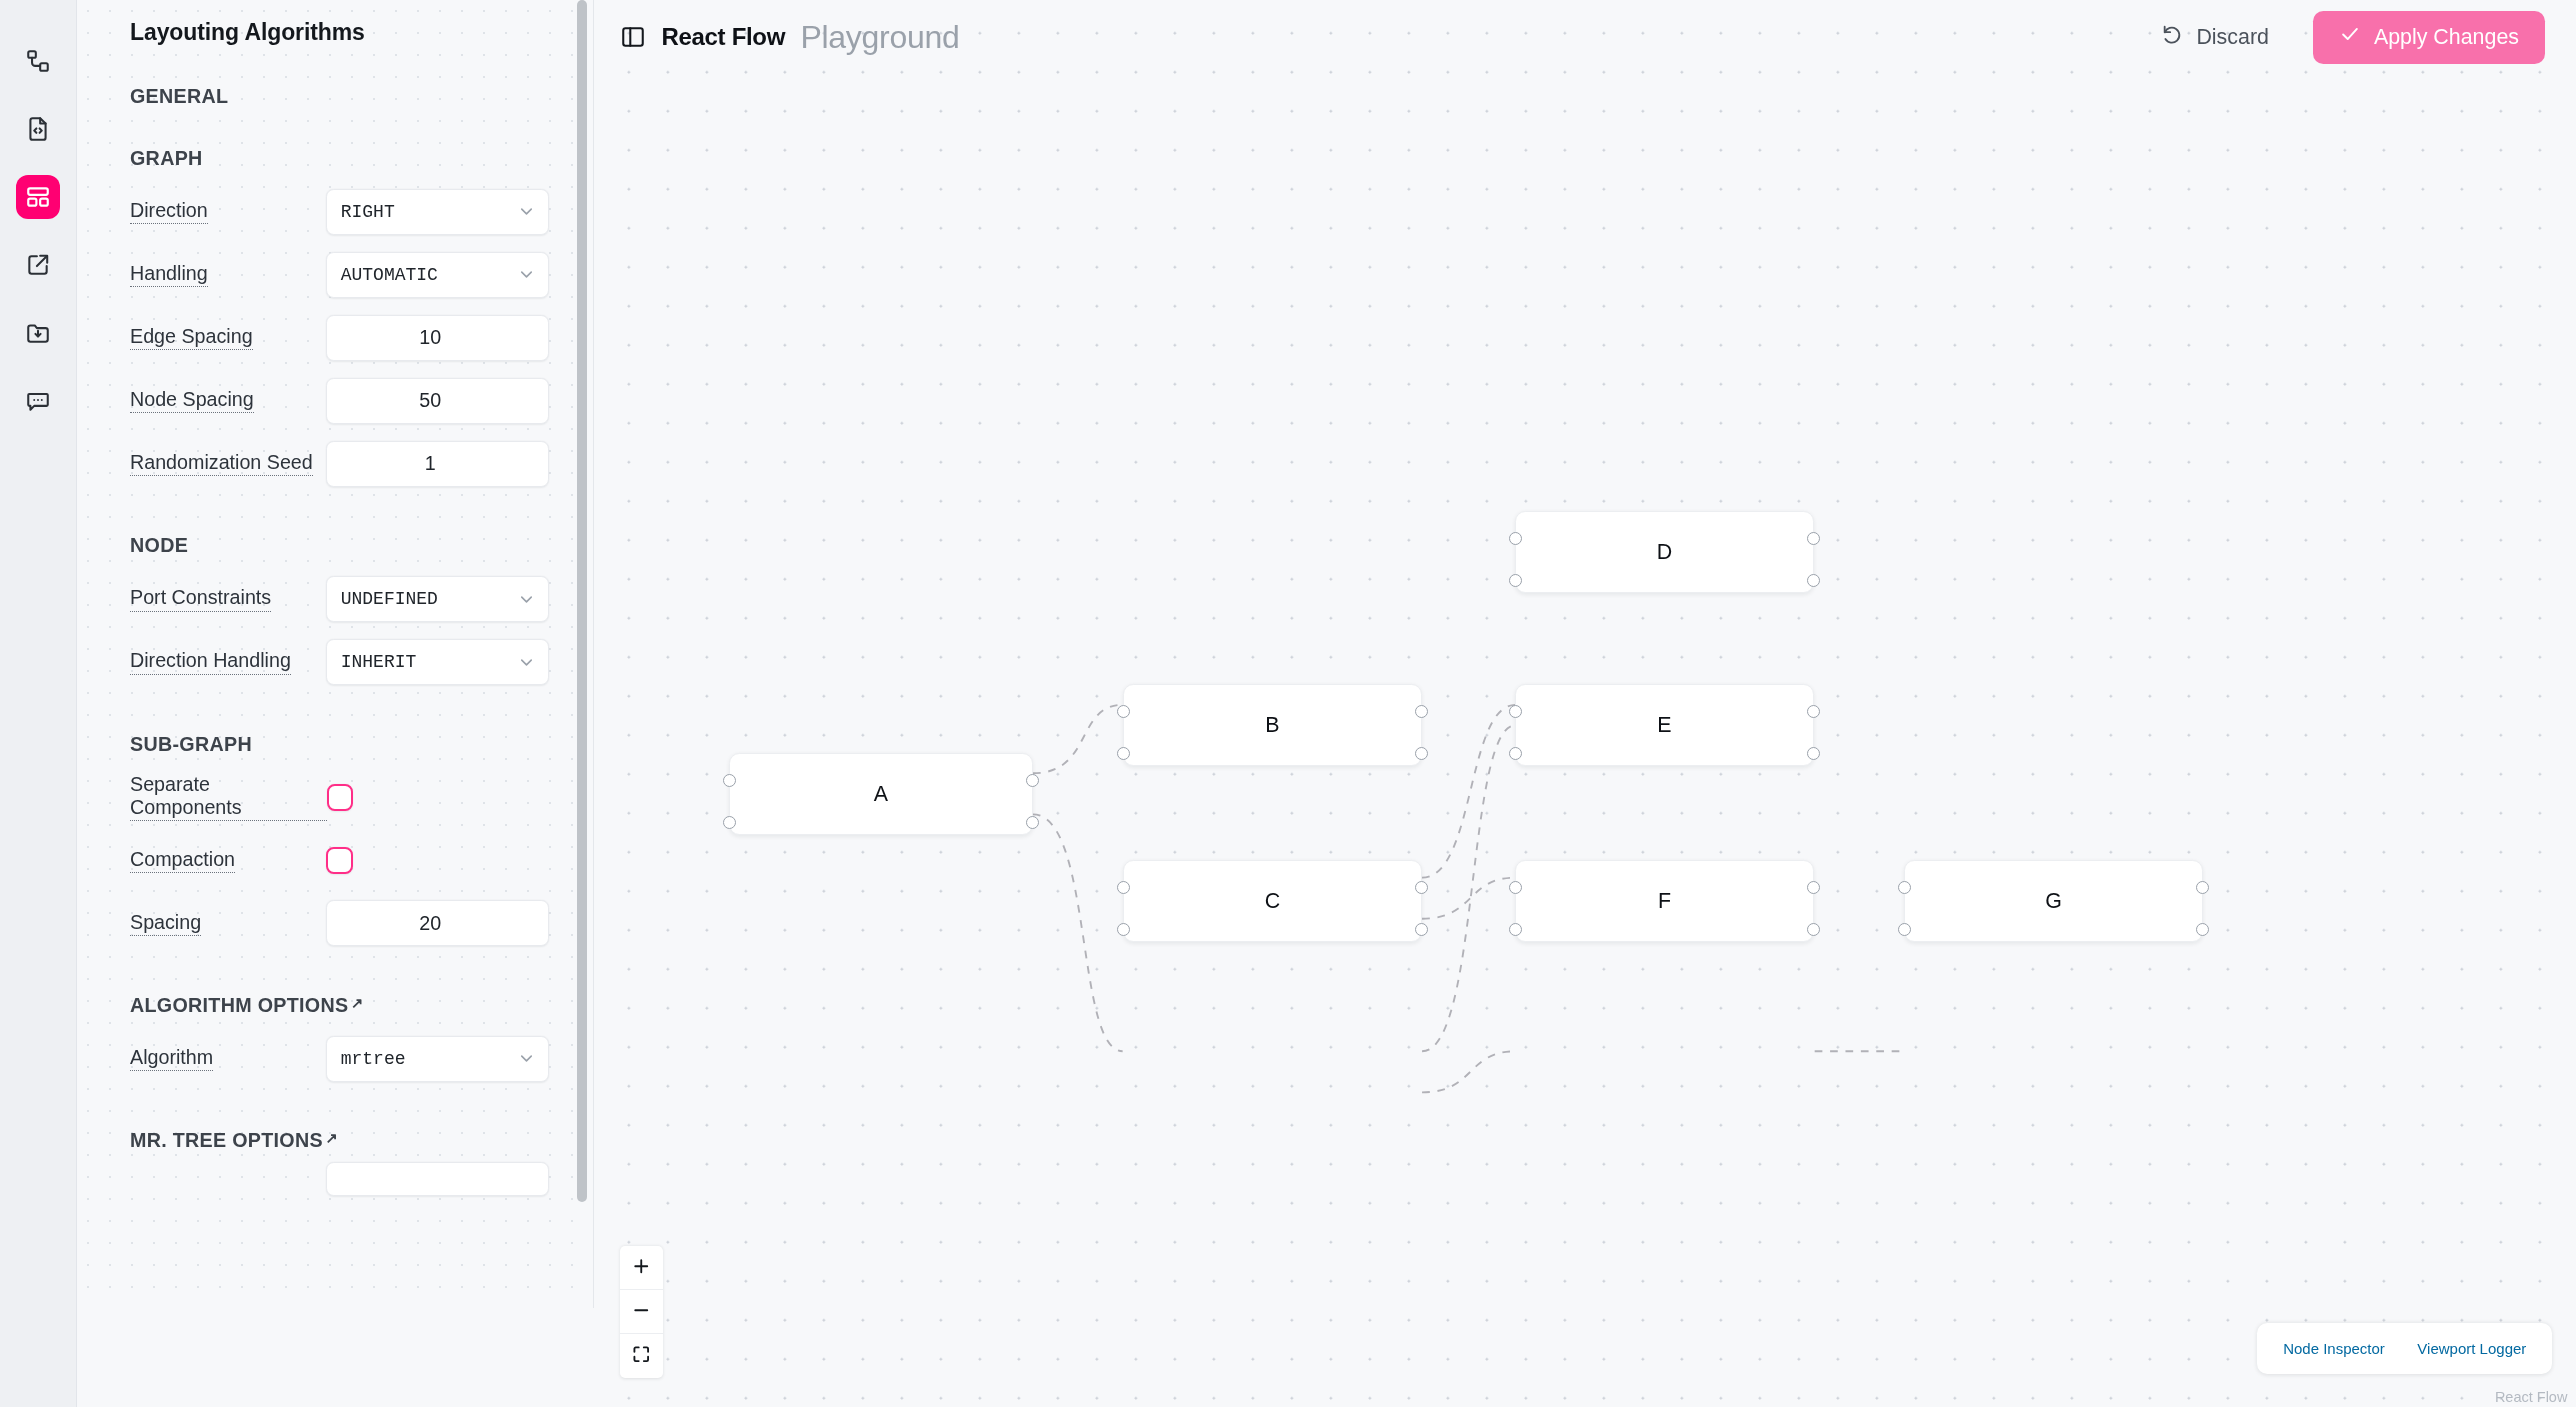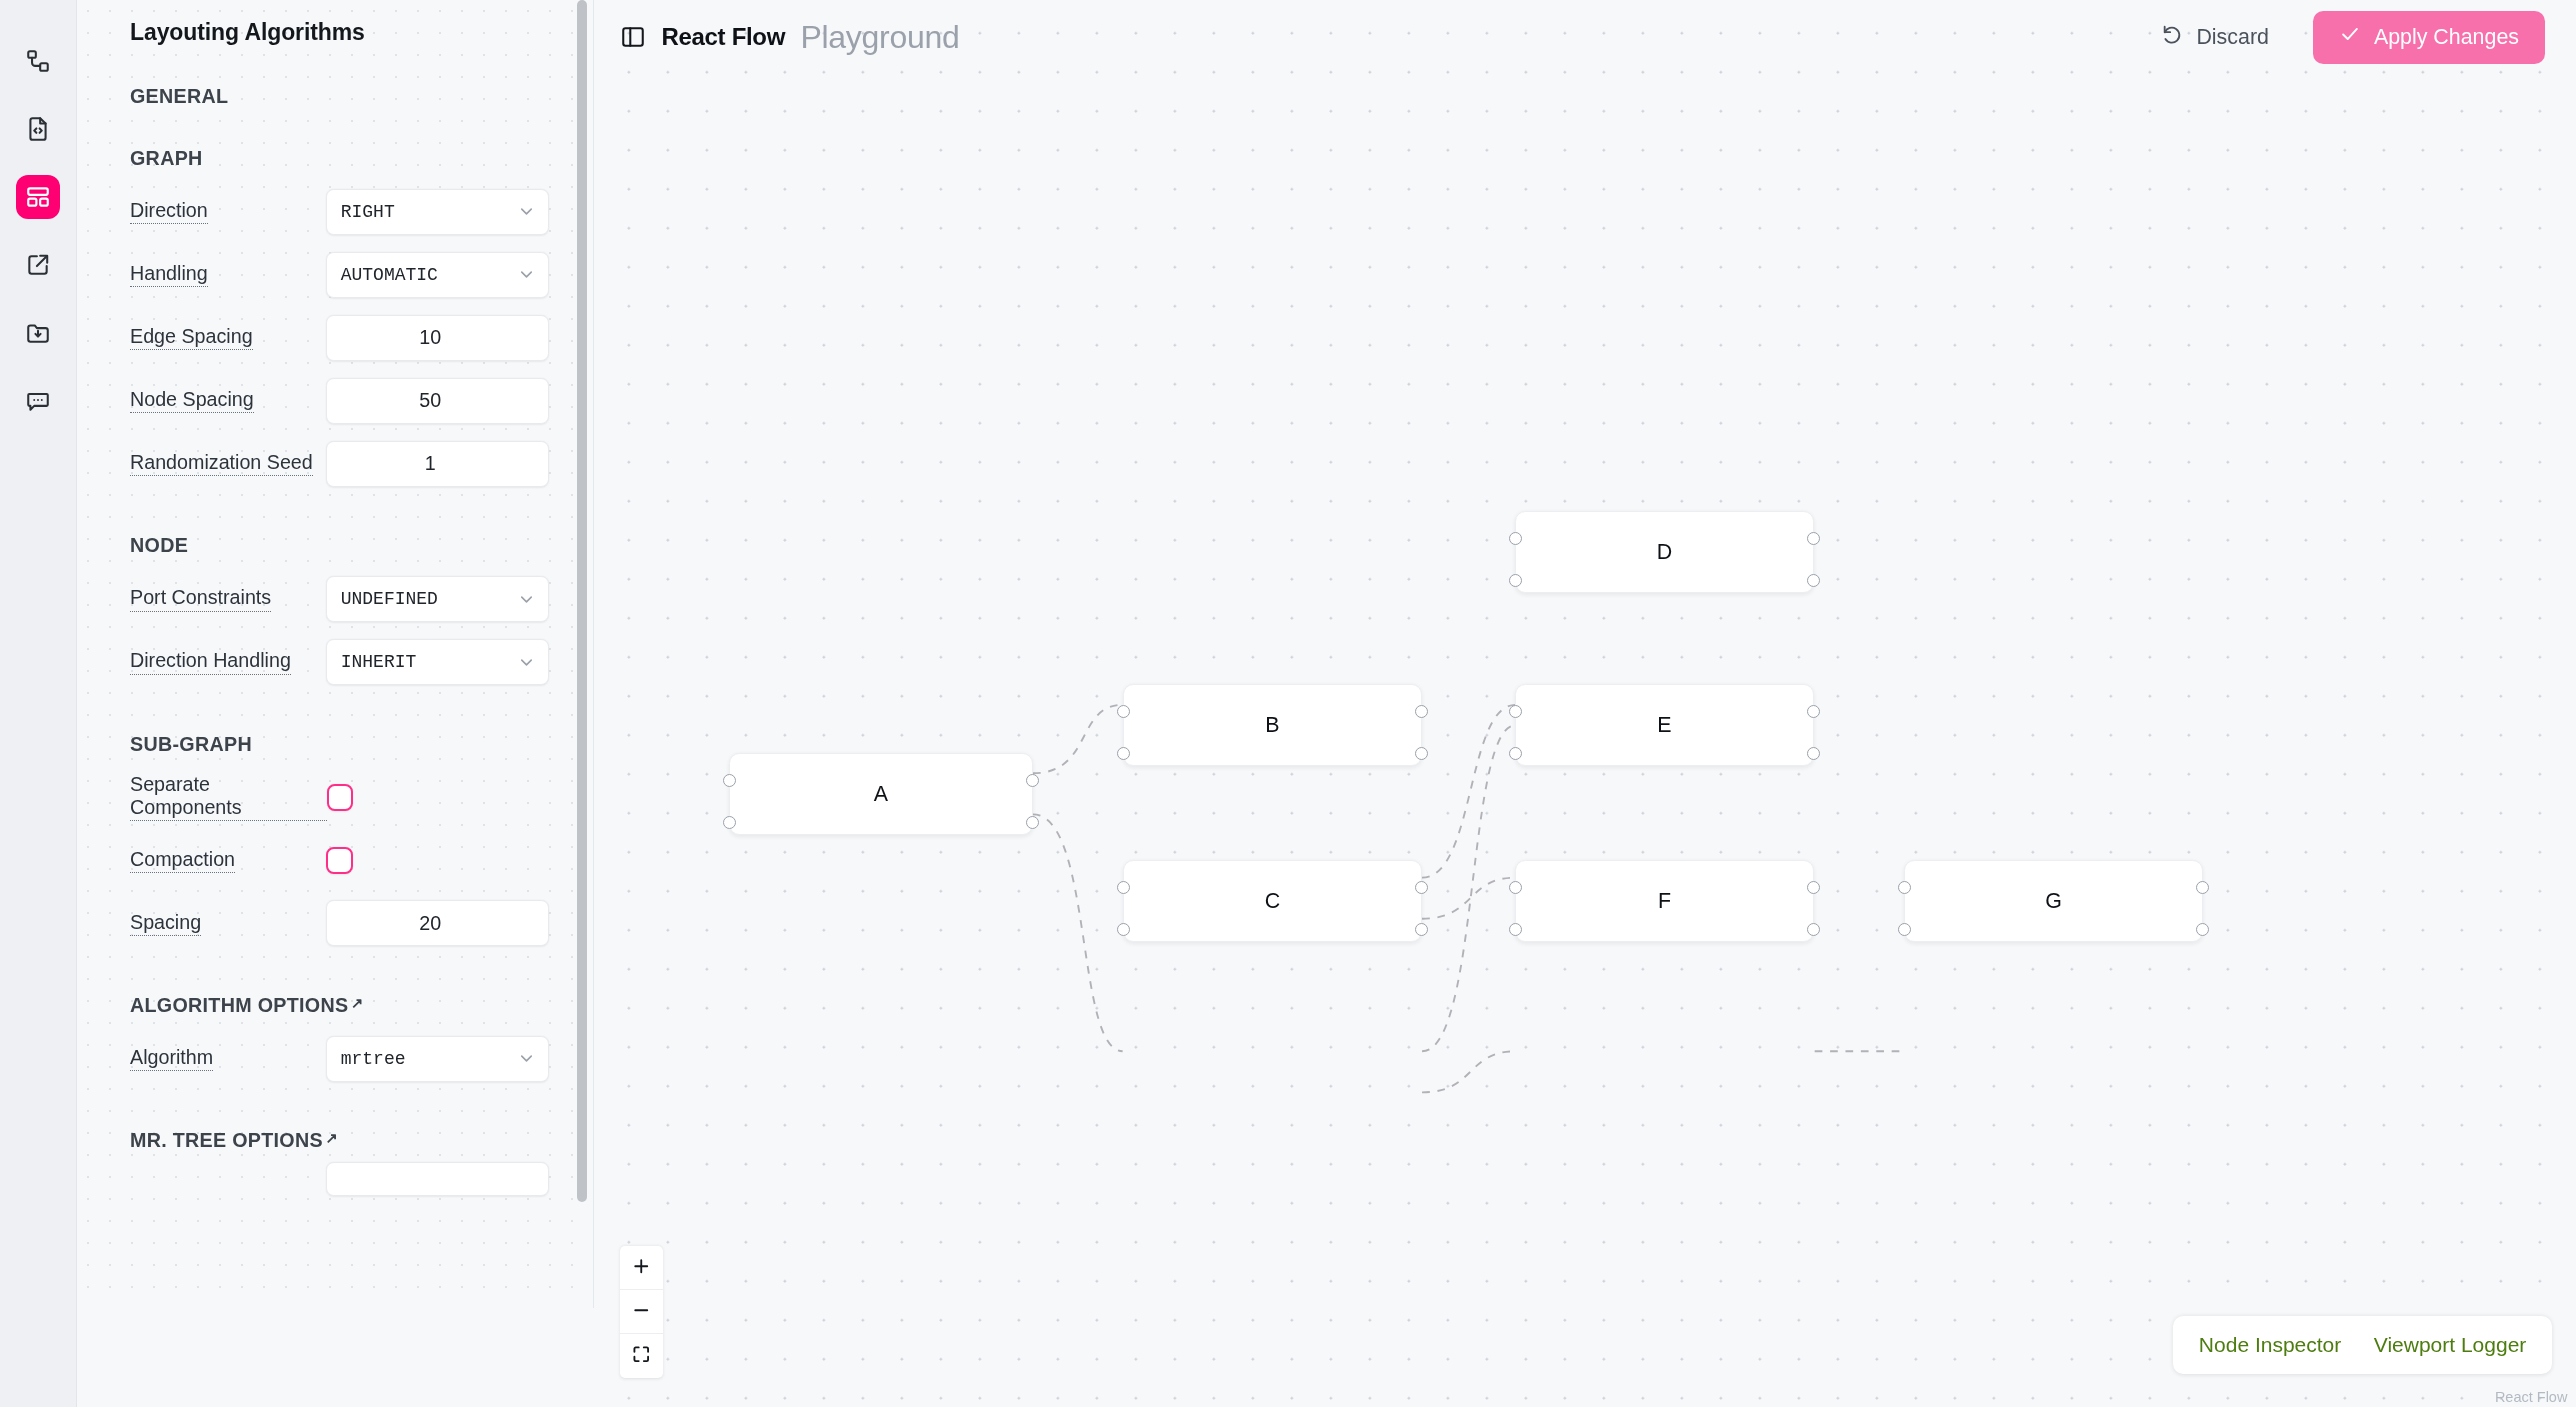--- a/index.html
+++ b/index.html
@@ -166,21 +166,21 @@
 
   
   .devtools {
     position: absolute; right: 24px; bottom: 34px;
     background: #ffffff; border-radius: 10.3px;
     box-shadow: 0 0.9px 4.3px rgba(20,24,31,0.11);
     display: flex; align-items: center; gap: 5.1px;
     padding: 10.3px 12px; z-index: 4;
   }
   .devtools .dbtn {
-    font-size: 21px; color: #4d7c0f; padding: 6.8px 13.7px;
+    font-size: 15px; color: #0369a1; padding: 6.8px 13.7px;
     border-radius: 6.8px; cursor: pointer; white-space: nowrap;
   }
   .attribution {
     position: absolute; right: 8.6px; bottom: 3.4px;
     font-size: 14.5px; color: #b4bac2; z-index: 3;
   }
 </style>
 </head>
 <body>
 

